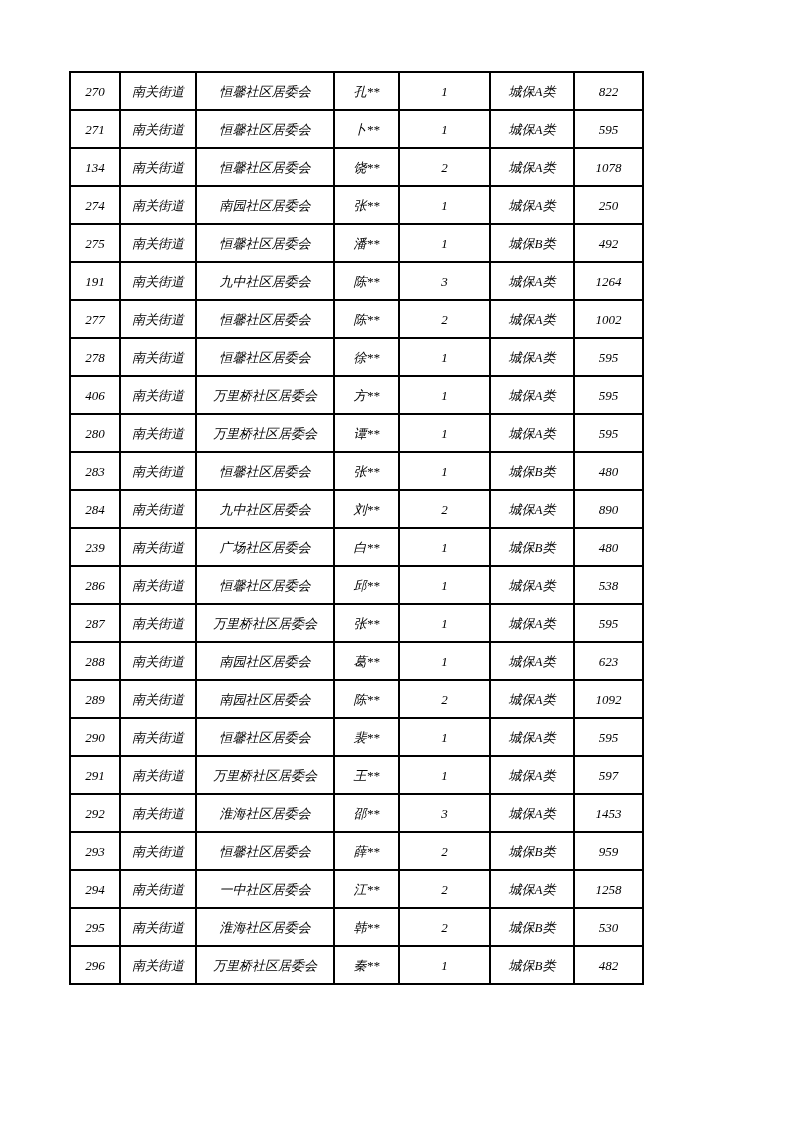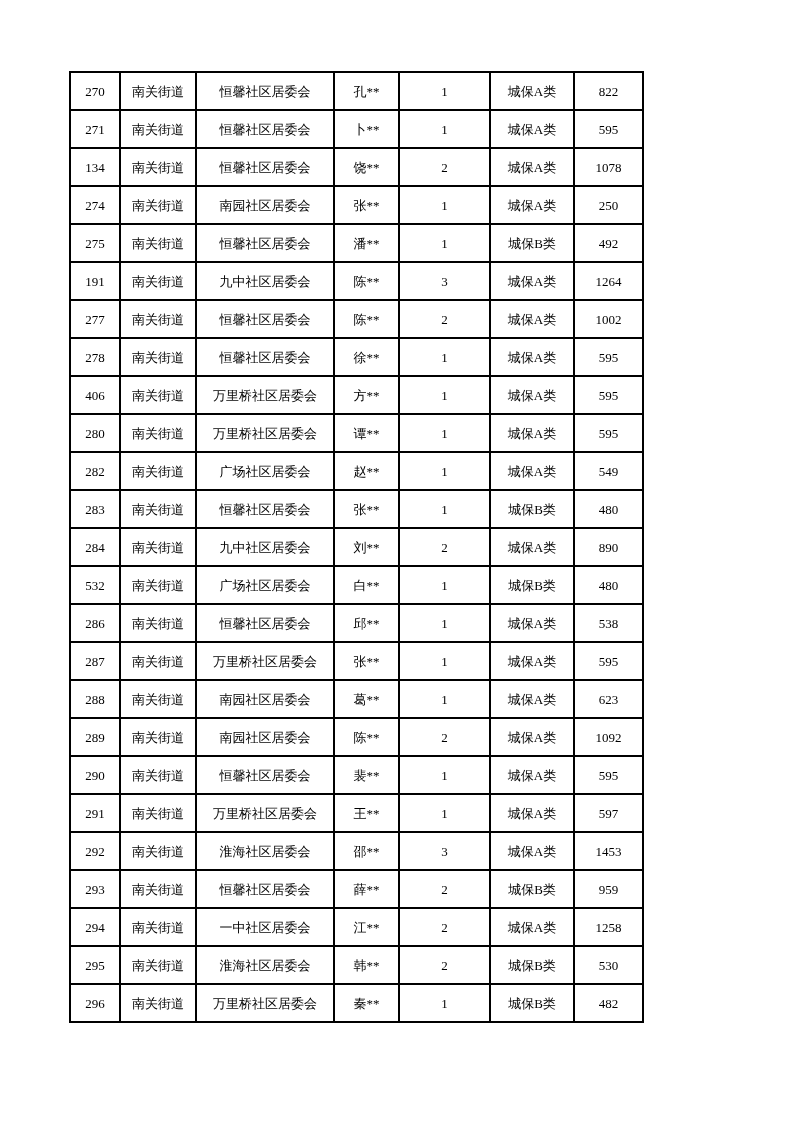--- a/index.html
+++ b/index.html
@@ -14,20 +14,21 @@
     color: #000000;
     font-family: "Liberation Serif", "DejaVu Serif", serif;
   }
   .page {
     position: absolute;
     left: 0;
     top: 0;
     width: 793px;
     height: 1122px;
     background: #ffffff;
+    font-style: italic;
   }
   table.benefit-table {
     position: absolute;
     left: 69px;
     top: 71px;
     border-collapse: collapse;
     table-layout: fixed;
     border: 2px solid #000000;
   }
   table.benefit-table td {
@@ -149,48 +150,39 @@
         <tr>
           <td>280</td>
           <td>南关街道</td>
           <td>万里桥社区居委会</td>
           <td>谭**</td>
           <td>1</td>
           <td>城保A类</td>
           <td>595</td>
         </tr>
         <tr>
-          <td>282</td>
-          <td>南关街道</td>
-          <td>广场社区居委会</td>
-          <td>赵**</td>
-          <td>1</td>
-          <td>城保A类</td>
-          <td>549</td>
-        </tr>
-        <tr>
           <td>283</td>
           <td>南关街道</td>
           <td>恒馨社区居委会</td>
           <td>张**</td>
           <td>1</td>
           <td>城保B类</td>
           <td>480</td>
         </tr>
         <tr>
           <td>284</td>
           <td>南关街道</td>
           <td>九中社区居委会</td>
           <td>刘**</td>
           <td>2</td>
           <td>城保A类</td>
           <td>890</td>
         </tr>
         <tr>
-          <td>532</td>
+          <td>239</td>
           <td>南关街道</td>
           <td>广场社区居委会</td>
           <td>白**</td>
           <td>1</td>
           <td>城保B类</td>
           <td>480</td>
         </tr>
         <tr>
           <td>286</td>
           <td>南关街道</td>

